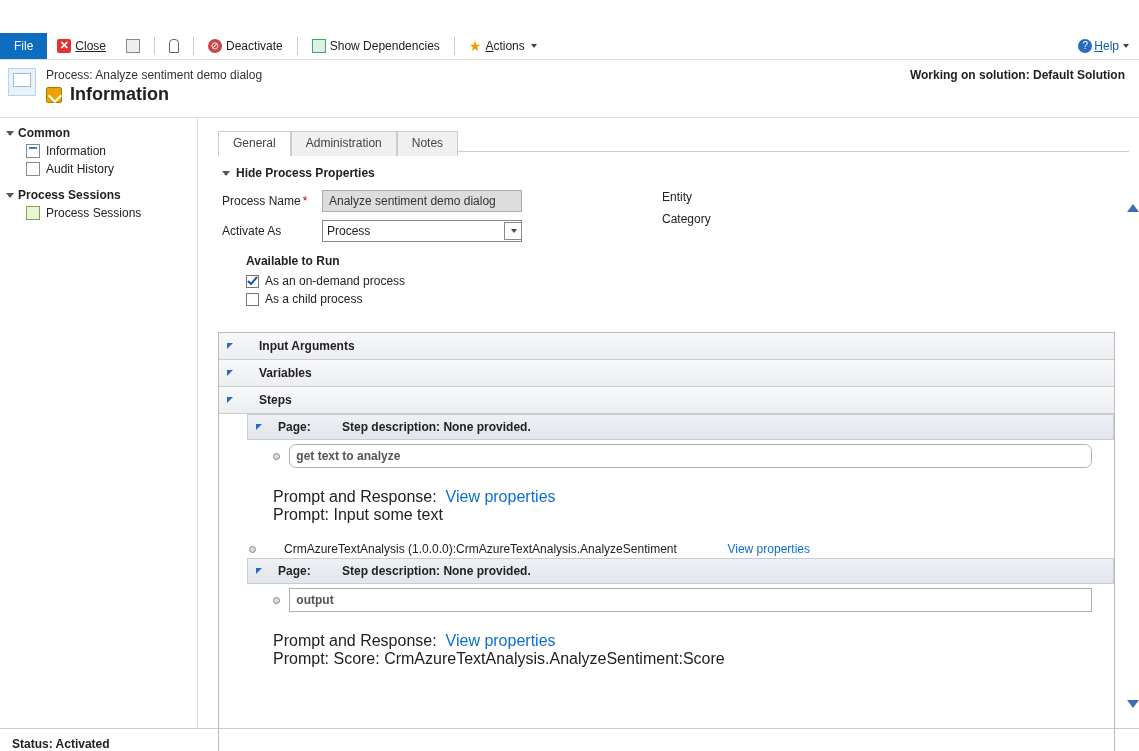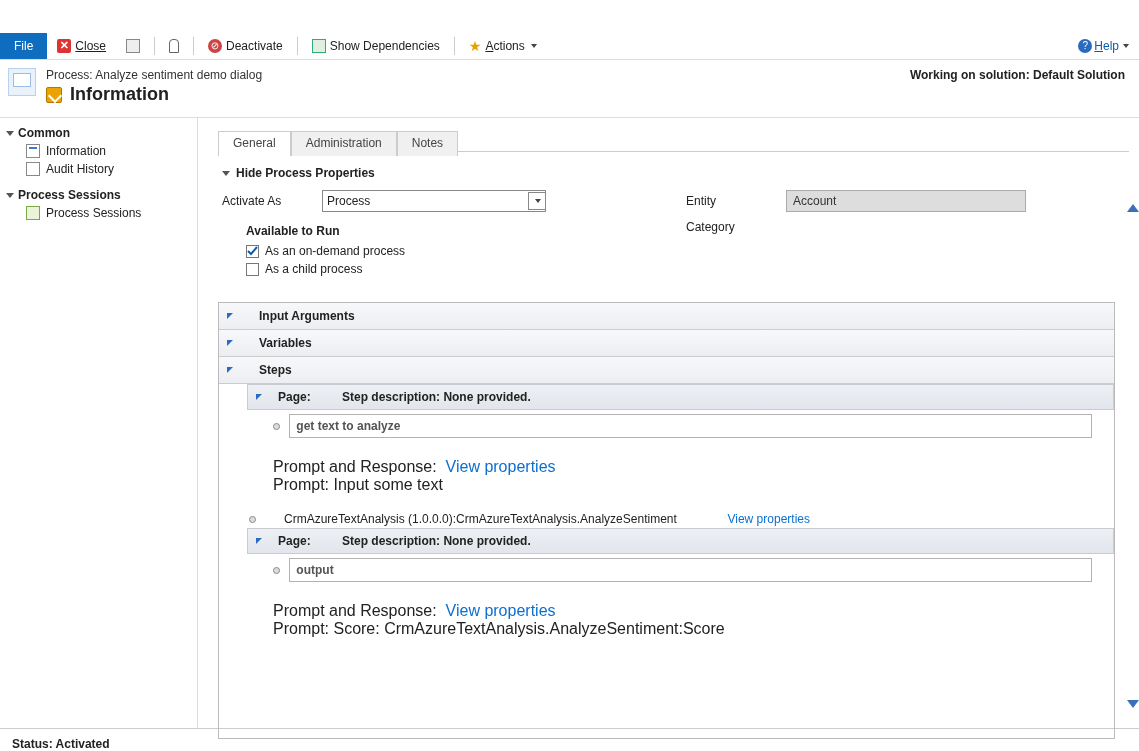--- a/index.html
+++ b/index.html
@@ -32,21 +32,21 @@
   .tabs { display:flex; border-bottom:1px solid #ccc; margin:8px 0 0 20px; }
   .tab { padding:4px 14px 6px; border:1px solid #ccc; border-bottom:none; background:#f0f0f0; font-size:12px; color:#444; cursor:pointer; position:relative; top:5px;}
   .tab.active { background:#fff; font-weight:400; }
   .section { margin:14px 0 0 24px; }
   .sec-h { font-weight:700; display:flex; align-items:center; gap:6px; font-size:12px;}
   .props { margin:10px 0 0 24px; display:flex; gap:140px;}
   .prow { display:flex; align-items:center; margin-bottom:8px;}
   .plabel { width:100px; font-size:12px;}
   .req { color:#c00; margin-left:2px;}
   .pinput { border:1px solid #aaa; background:#ddd; color:#333; padding:3px 6px; width:200px; font-size:12px; height:22px;}
-  .pselect { border:1px solid #888; padding:2px 4px; width:224px; font-size:12px; height:22px; background:#fff; display:flex; align-items:center; justify-content:space-between;}
+  .pselect { border:1px solid #888; padding:2px 4px; width:200px; font-size:12px; height:22px; background:#fff; display:flex; align-items:center; justify-content:space-between;}
   .pselect .caret { width:18px; height:18px; border:1px solid #888; display:flex; align-items:center; justify-content:center; margin:-3px -5px -3px 0;}
   .chk-row { display:flex; align-items:center; gap:6px; margin:4px 0 4px 0;}
   .chkbox { width:13px; height:13px; border:1px solid #777; display:inline-flex; align-items:center; justify-content:center; background:#fff;}
   .chkbox.checked svg { display:block;}
   .chkbox svg { display:none; }
   .avail { margin:12px 0 0 24px;}
   .avail .ah { font-weight:700; font-size:12px; margin-bottom:6px;}
   .grid-area { margin:22px 14px 0 20px; border:1px solid #bbb; }
   .grid-h { background: linear-gradient(#f7f8fa,#eceef2); border-bottom:1px solid #ccc; padding:6px 8px; font-weight:700; font-size:12px; display:flex; align-items:center; gap:24px;}
   .grid-h + .grid-h { border-top: none; }
@@ -175,20 +175,24 @@
     <div class="section">
       <div class="sec-h">
         <span class="tri-down"></span>
         <span>Hide Process Properties</span>
       </div>
     </div>
 
     <div class="props">
       <div>
         <div class="prow">
+          <div class="plabel"><span>Process Name</span><span class="req">*</span></div>
+          <input class="pinput" disabled="" value="Analyze sentiment demo dialog" style="">
+        </div>
+        <div class="prow">
           <div class="plabel">Activate As</div>
           <div class="pselect">
             <span>Process</span>
             <span class="caret">
                 <span class="small-tri-down"></span>
               </span>
           </div>
         </div>
         <div class="avail">
           <div class="ah">Available to Run</div>
@@ -202,21 +206,20 @@
           </div>
           <div class="chk-row">
             <span class="chkbox"></span>
             <span>As a child process</span>
           </div>
         </div>
       </div>
       <div>
         <div class="prow">
           <div class="plabel">Entity</div>
-          <input class="pinput" style="width: 240px;" disabled="" value="Account">
         </div>
         <div class="prow">
           <div class="plabel">Category</div>
         </div>
       </div>
     </div>
 
     <div class="grid-area">
       <div class="grid-h">
           <span class="blue-tri"></span>
@@ -233,21 +236,21 @@
 
       <div class="step-area">
         <div class="pagewrap">
           <div class="page-row">
             <span class="blue-tri"></span>
             <b>Page:</b>&nbsp;<b>Step description: None provided.</b>
           </div>
         </div>
         <div class="step-box">
           <span class="bullet"></span>
-          <input class="step-input" style="width: calc(100% - 30px);" disabled="" value="get text to analyze">
+          <input class="step-input" style="width: calc(100% - 30px); border-radius: 7px;" disabled="" value="get text to analyze">
         </div>
         <div class="step-meta">
           <span>Prompt and Response:</span>&nbsp;&nbsp;<span class="link">View properties</span><br>
           <span>Prompt:  Input some text</span>
         </div>
 
         <div class="plain-row">
           <span class="bullet"></span>
           <span>CrmAzureTextAnalysis (1.0.0.0):CrmAzureTextAnalysis.AnalyzeSentiment</span>&nbsp;&nbsp;<span class="link">View properties</span>
         </div>

